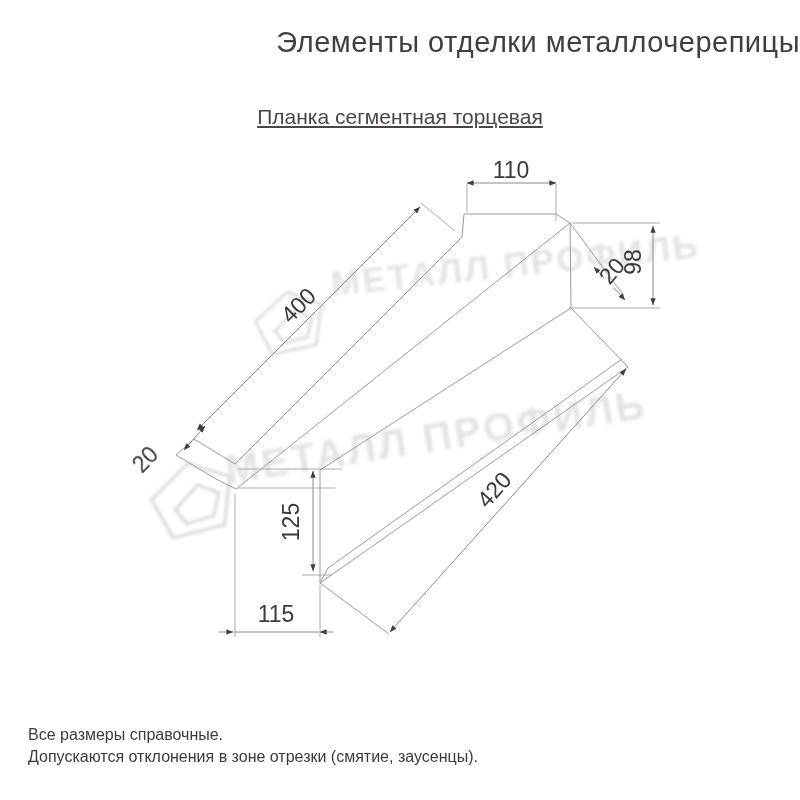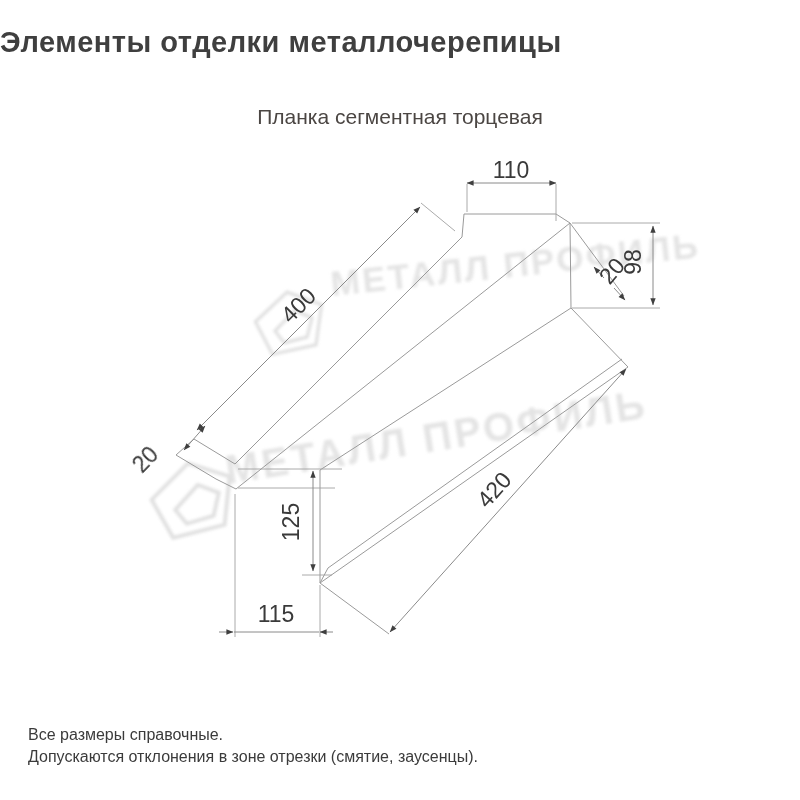--- a/index.html
+++ b/index.html
@@ -1,26 +1,26 @@
 <!DOCTYPE html>
 <html><head>
 <meta charset="utf-8">
 <style>
   html,body{margin:0;padding:0;background:#ffffff;}
   #page{
     position:relative;width:800px;height:800px;background:#ffffff;overflow:hidden;
     font-family:"Liberation Sans", sans-serif;
   }
   .title{
-    position:absolute;top:26px;left:0;width:800px;text-align:left;
-    font-size:29px;font-weight:bold;color:#3f3f3f;letter-spacing:.5px;
+    position:absolute;top:26px;left:0;width:800px;text-align:right;
+    font-size:29px;font-weight:normal;color:#3f3f3f;letter-spacing:.5px;
   }
   .subtitle{
     position:absolute;top:104px;left:0;width:800px;text-align:center;
-    font-size:21px;color:#4b4643;line-height:26px;
+    font-size:21px;color:#4b4643;line-height:26px;text-decoration:underline;
   }
   .footer{
     position:absolute;left:28px;bottom:32px;
     font-size:16px;color:#3b3b3b;line-height:22px;margin-top:13px;
   }
   svg{position:absolute;top:0;left:0;}
   .outline-line{stroke:#9a9a9a;stroke-width:1;fill:none;}
   .ext-line{stroke:#a0a0a0;stroke-width:0.9;fill:none;}
   .dim-line{stroke:#8a8a8a;stroke-width:1;fill:none;}
   .dim-text{fill:#3a3a3a;font-size:23px;font-family:"Liberation Sans",sans-serif;}

